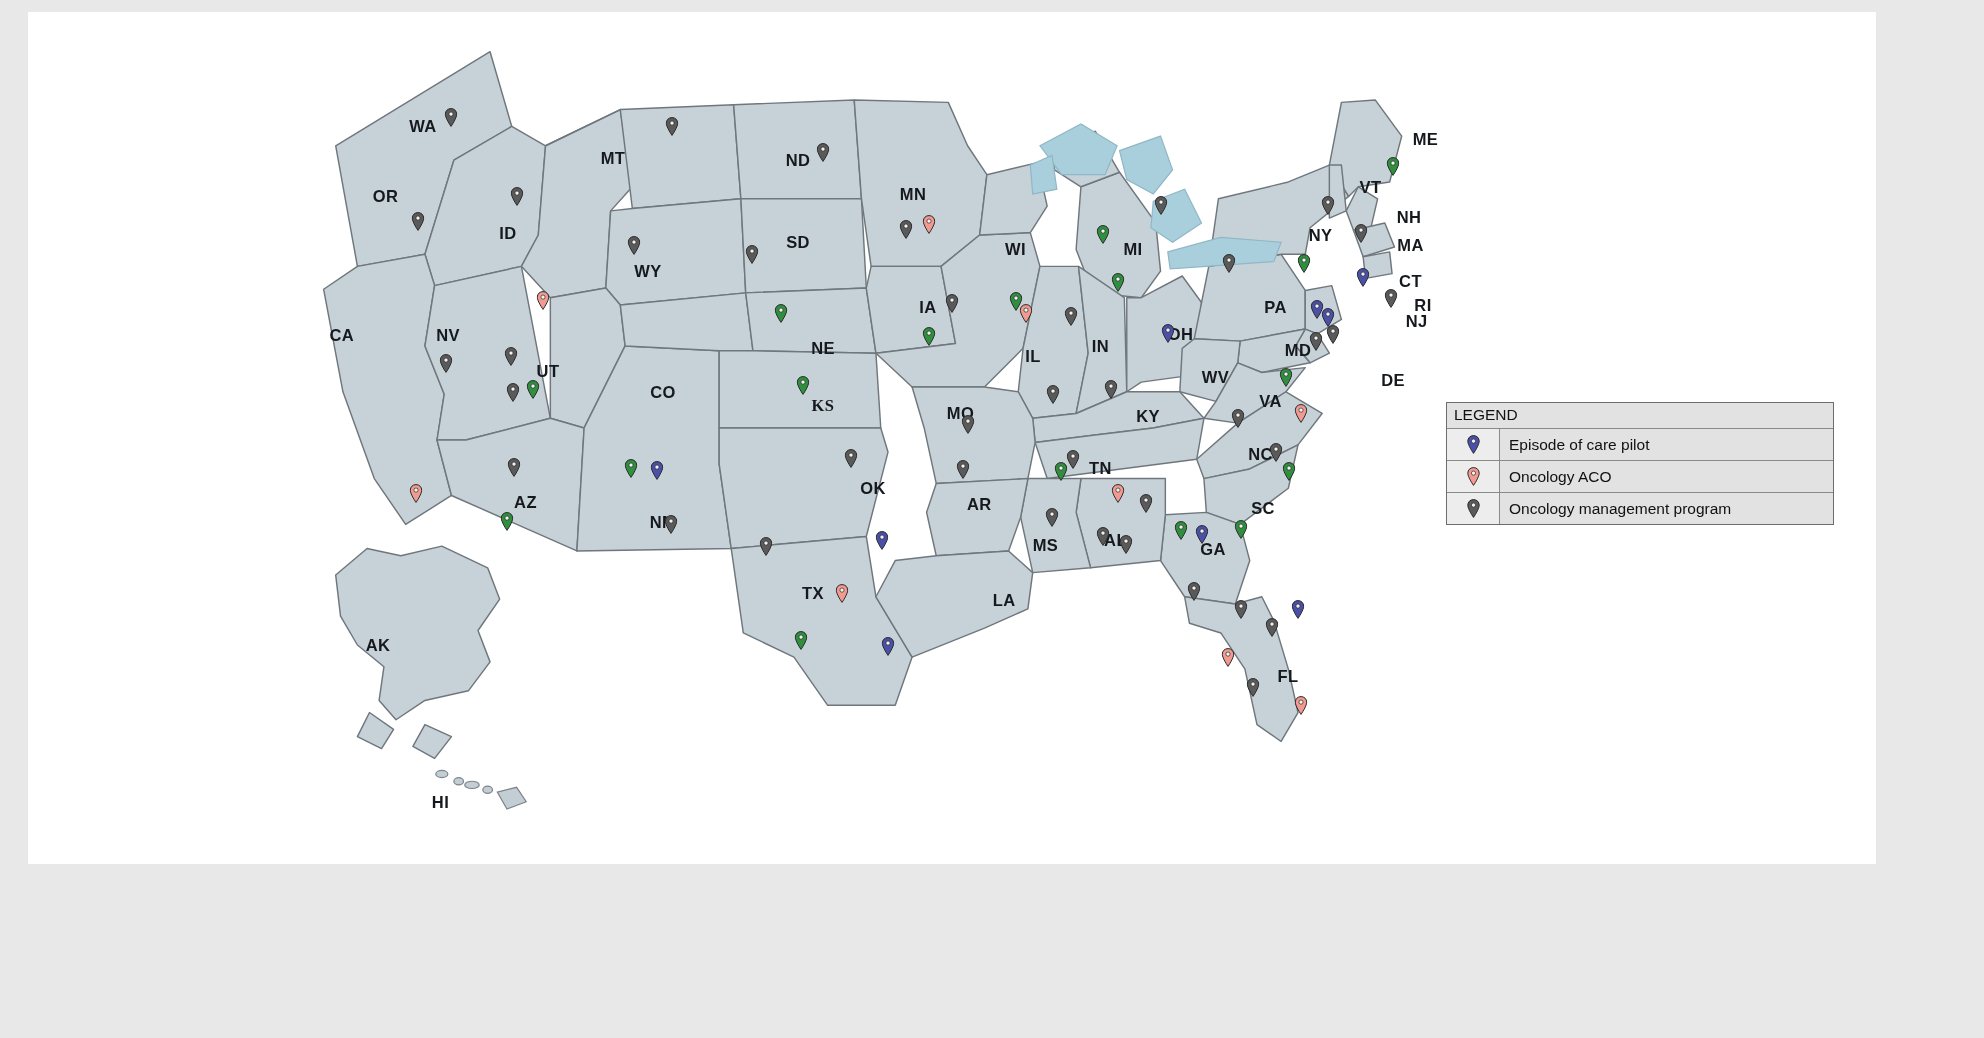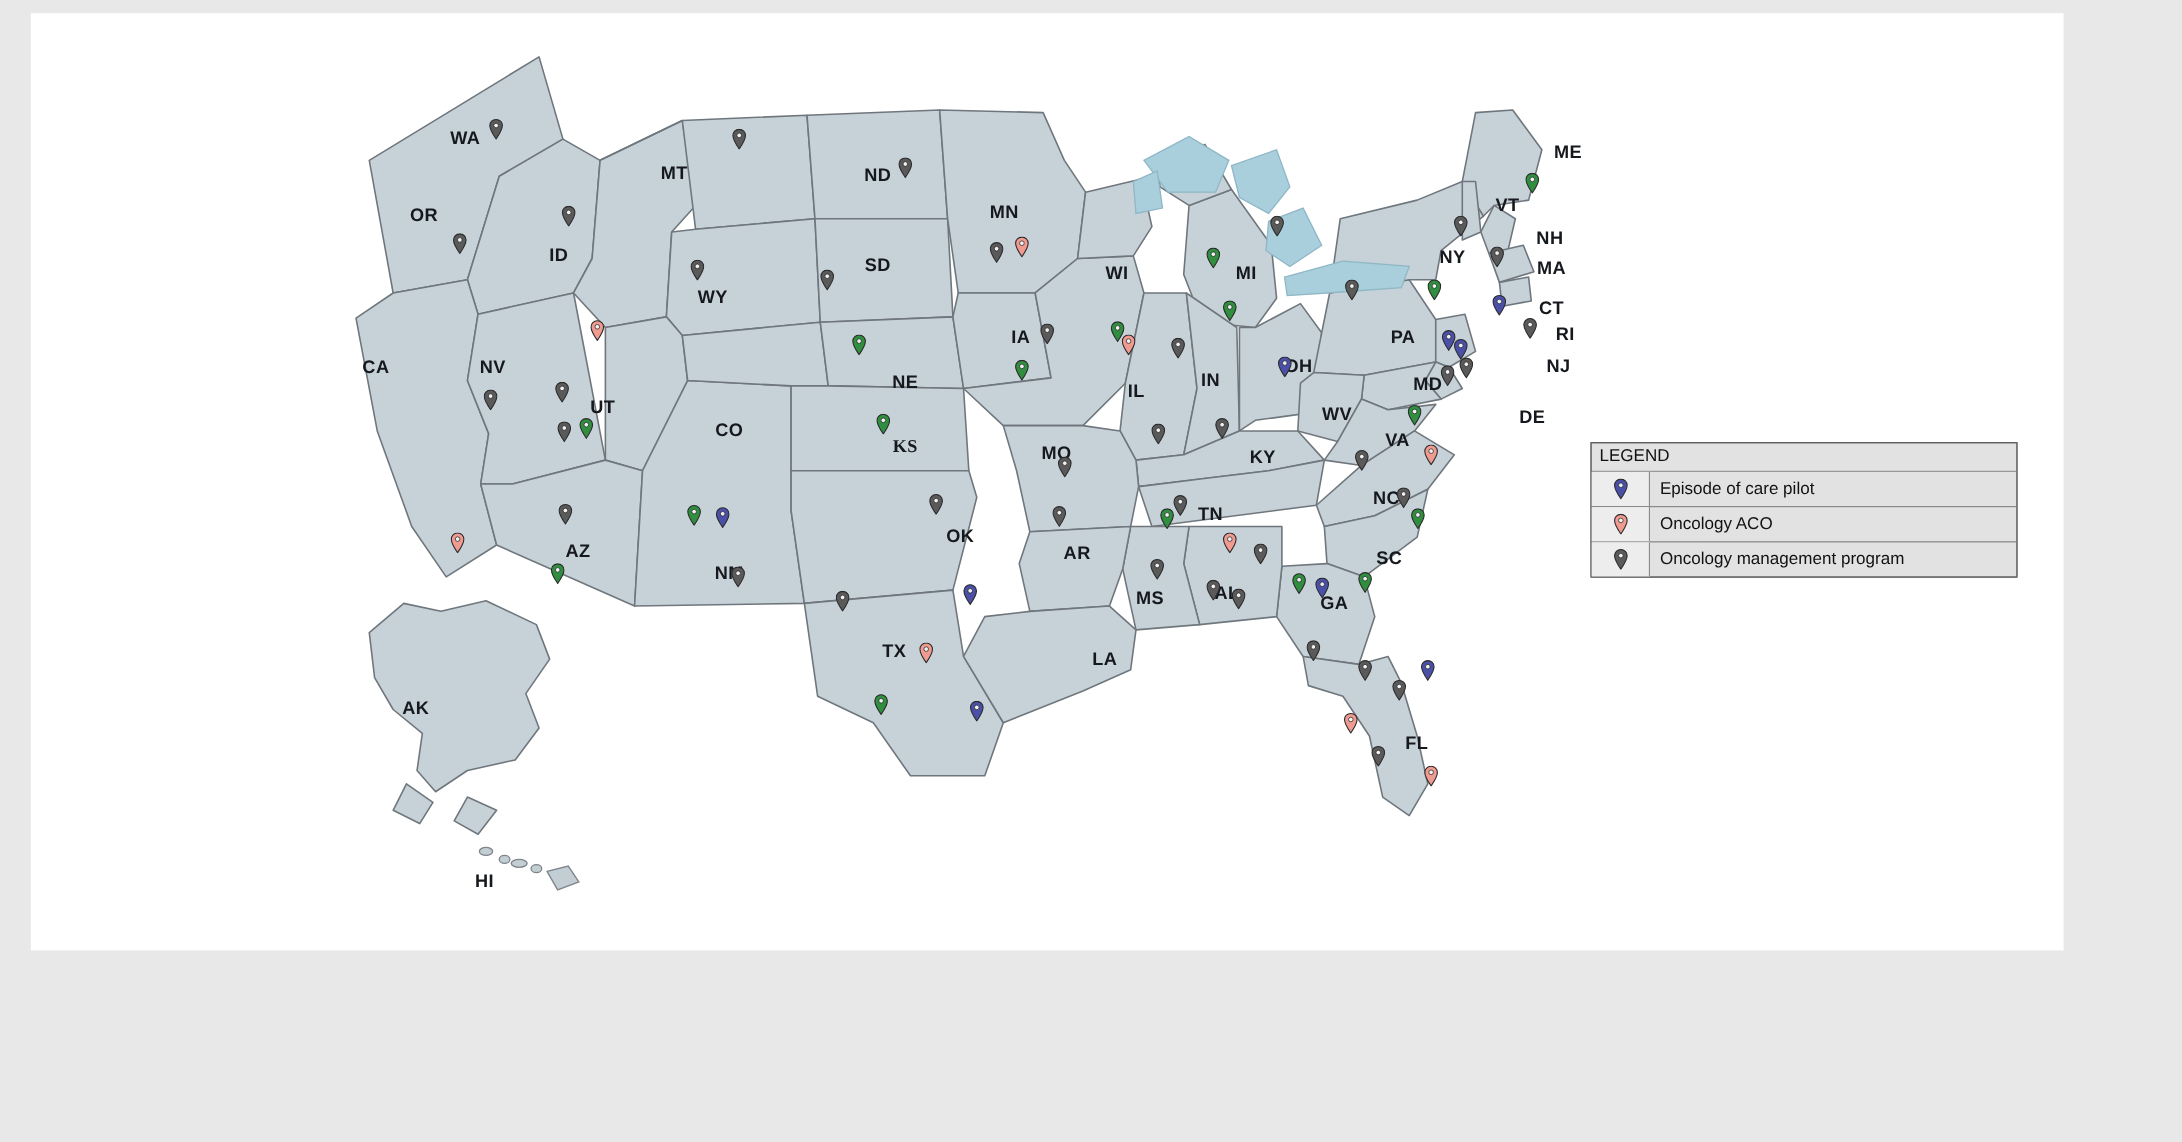--- a/index.html
+++ b/index.html
@@ -233,21 +233,21 @@
           <div class="state-label" style="left: 1072.5px; top: 333.941px;">IN</div>
           <div class="state-label" style="left: 1152.5px; top: 321.882px;">OH</div>
           <div class="state-label" style="left: 1247.5px; top: 295.353px;">PA</div>
           <div class="state-label" style="left: 1292.5px; top: 223px;">NY</div>
           <div class="state-label" style="left: 1342.5px; top: 174.765px;">VT</div>
           <div class="state-label" style="left: 1365px; top: 204.912px; padding-left: 32px;">NH</div>
           <div class="state-label" style="left: 1397.5px; top: 126.529px;">ME</div>
           <div class="state-label" style="left: 1382.5px; top: 232.647px;">MA</div>
           <div class="state-label" style="left: 1382.5px; top: 268.824px;">CT</div>
           <div class="state-label" style="left: 1395px; top: 292.941px;">RI</div>
-          <div class="state-label" style="left: 1388.75px; top: 322px;">NJ</div>
+          <div class="state-label" style="left: 1388.75px; top: 309px;">NJ</div>
           <div class="state-label" style="left: 1365px; top: 343.588px; margin-top: 24px;">DE</div>
           <div class="state-label" style="left: 1270px; top: 337.559px;">MD</div>
           <div class="state-label" style="left: 1187.5px; top: 365.294px;">WV</div>
           <div class="state-label" style="left: 1242.5px; top: 389.412px;">VA</div>
           <div class="state-label" style="left: 1120px; top: 403.882px;">KY</div>
           <div class="state-label" style="left: 1232.5px; top: 442.471px;">NC</div>
           <div class="state-label" style="left: 1235px; top: 495.529px;">SC</div>
           <div class="state-label" style="left: 1072.5px; top: 455.735px;">TN</div>
           <div class="state-label" style="left: 1185px; top: 536.529px;">GA</div>
           <div class="state-label" style="left: 1087.5px; top: 528.088px;">AL</div>

